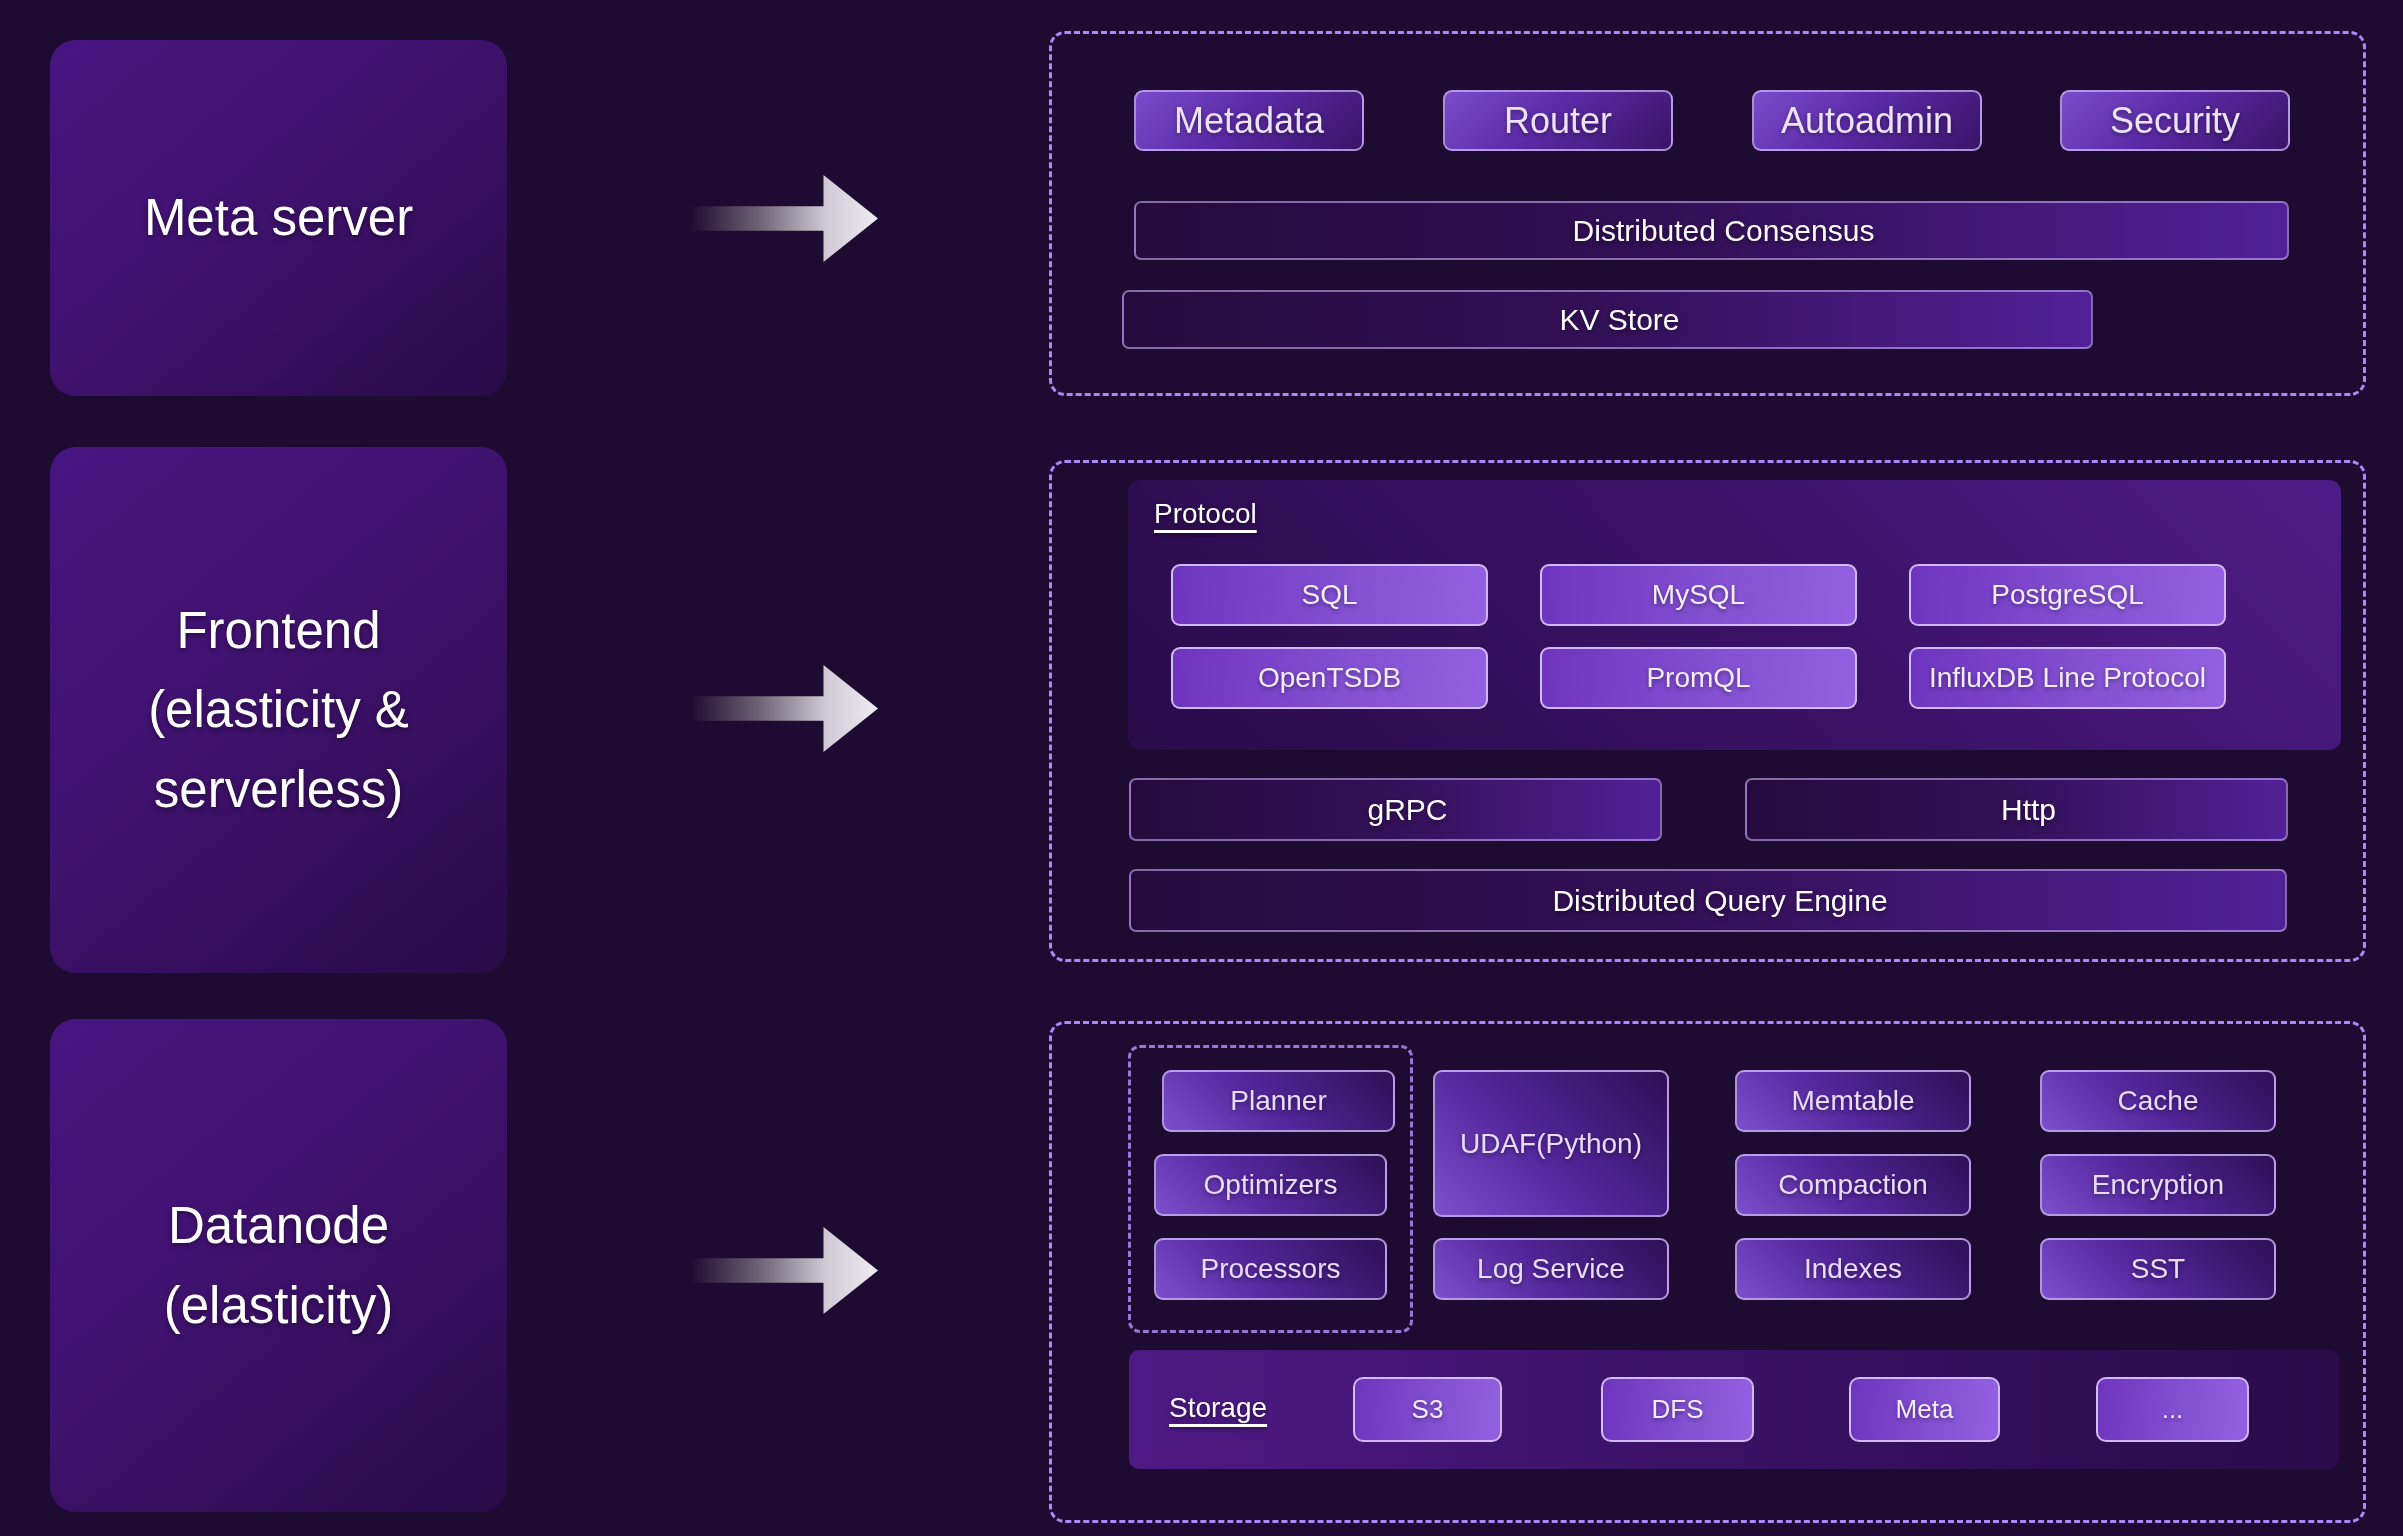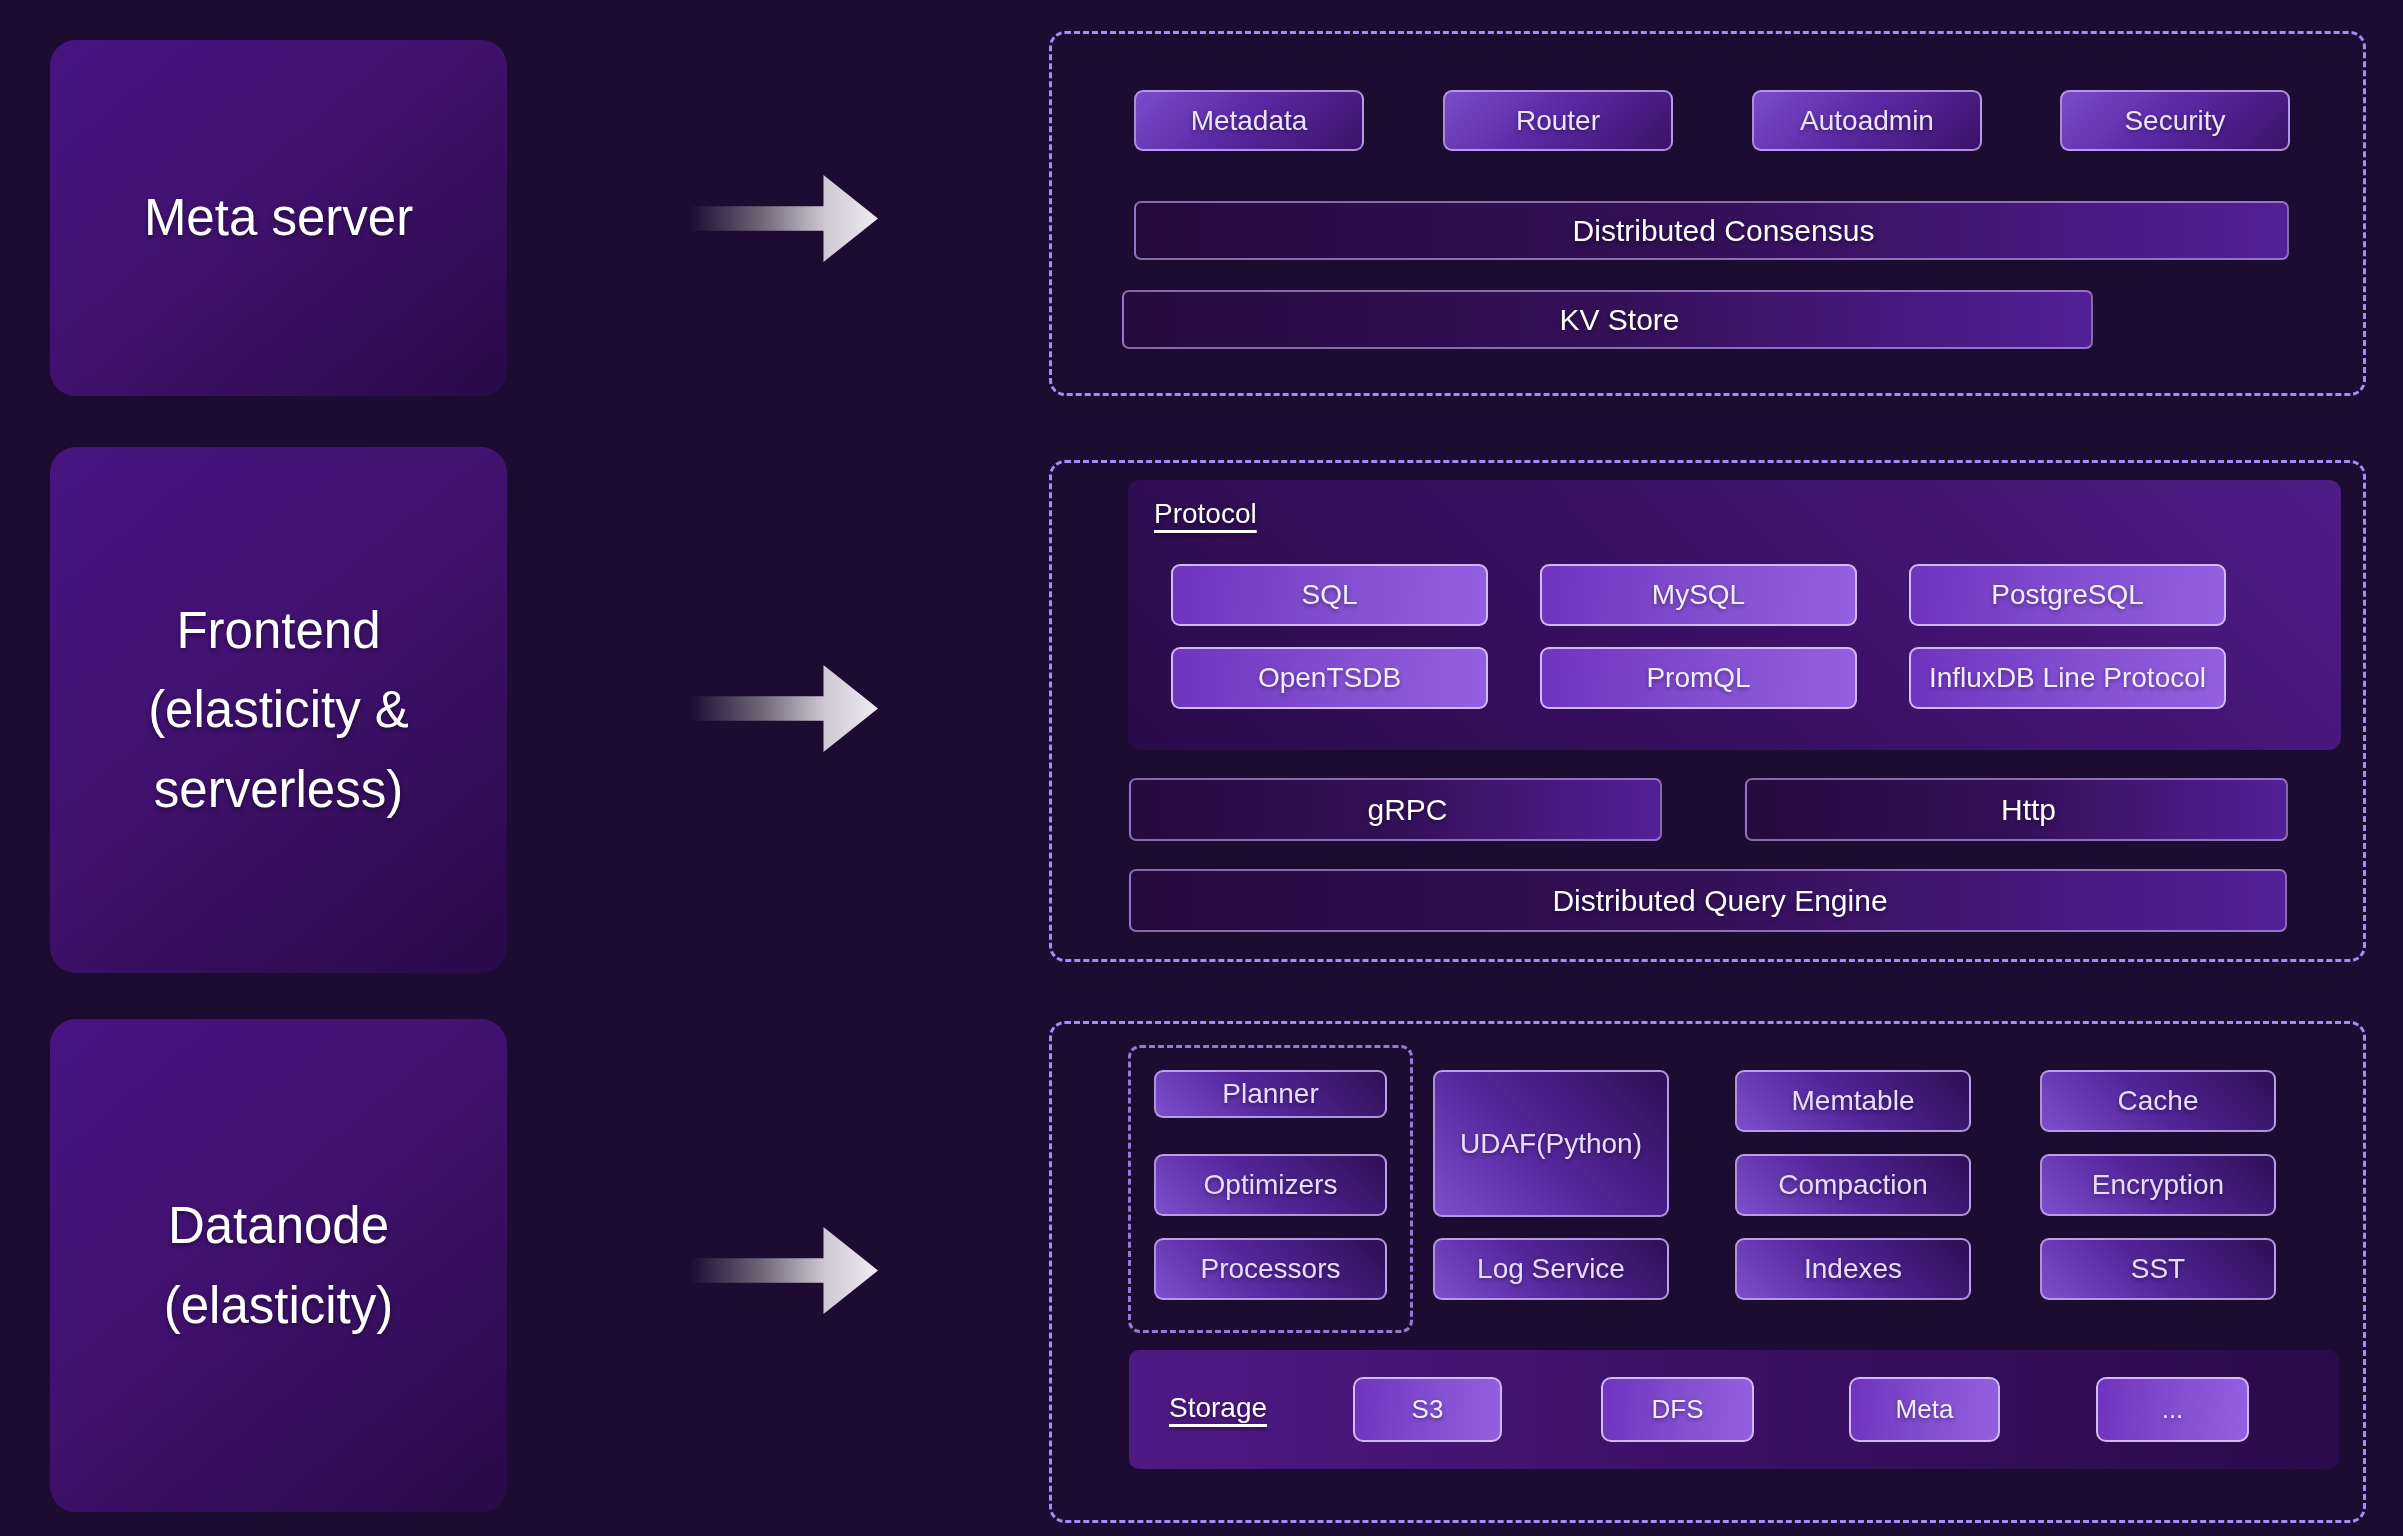--- a/index.html
+++ b/index.html
@@ -31,21 +31,21 @@
     position:absolute;border:3px dashed #9678d6;border-radius:12px;box-sizing:border-box;
   }
   
   .pill,.bar,.proto-btn,.node-box,.storage-btn{
     position:absolute;display:flex;align-items:center;justify-content:center;
     box-sizing:border-box;text-shadow:0 2px 4px rgba(0,0,0,.4);
   }
   .pill{
     background:linear-gradient(135deg,#7a4ccb 0%,#5b2aa6 45%,#3a1367 100%);
     border:2px solid rgba(205,180,245,.75);border-radius:9px;
-    color:#ece3fb;font-size:28px;
+    color:#ece3fb;font-size:36px;
   }
   .bar{
     background:linear-gradient(90deg,#250a3d 0%,#341058 50%,#512097 100%);
     border:2px solid rgba(198,170,240,.6);border-radius:7px;
     color:#ffffff;font-size:30px;padding-left:24px;
   }
   .proto-btn{
     background:linear-gradient(95deg,#6e34bf 0%,#8350d2 55%,#9260e0 100%);
     border:2px solid rgba(218,198,250,.9);border-radius:9px;
     color:#f3ecfe;font-size:28px;
@@ -147,21 +147,21 @@
     <span>Http</span>
   </div>
   <div class="bar" style="left:77px;top:406px;width:1158px;height:63px">
     <span>Distributed Query Engine</span>
   </div>
 </div>
 
 <div class="dashed-container" style="top:1021px;height:502px">
   <div class="inner-dashed" style="left:76px;top:21px;width:285px;height:288px"></div>
 
-  <div class="node-box" style="left:102px;top:46px;width:233px;height:48px">
+  <div class="node-box" style="left:110px;top:46px;width:233px;height:62px">
     <span>Planner</span>
   </div>
   <div class="node-box" style="left:102px;top:130px;width:233px;height:62px">
     <span>Optimizers</span>
   </div>
   <div class="node-box" style="left:102px;top:214px;width:233px;height:62px">
     <span>Processors</span>
   </div>
 
   <div class="node-box" style="left:381px;top:46px;width:236px;height:147px">

